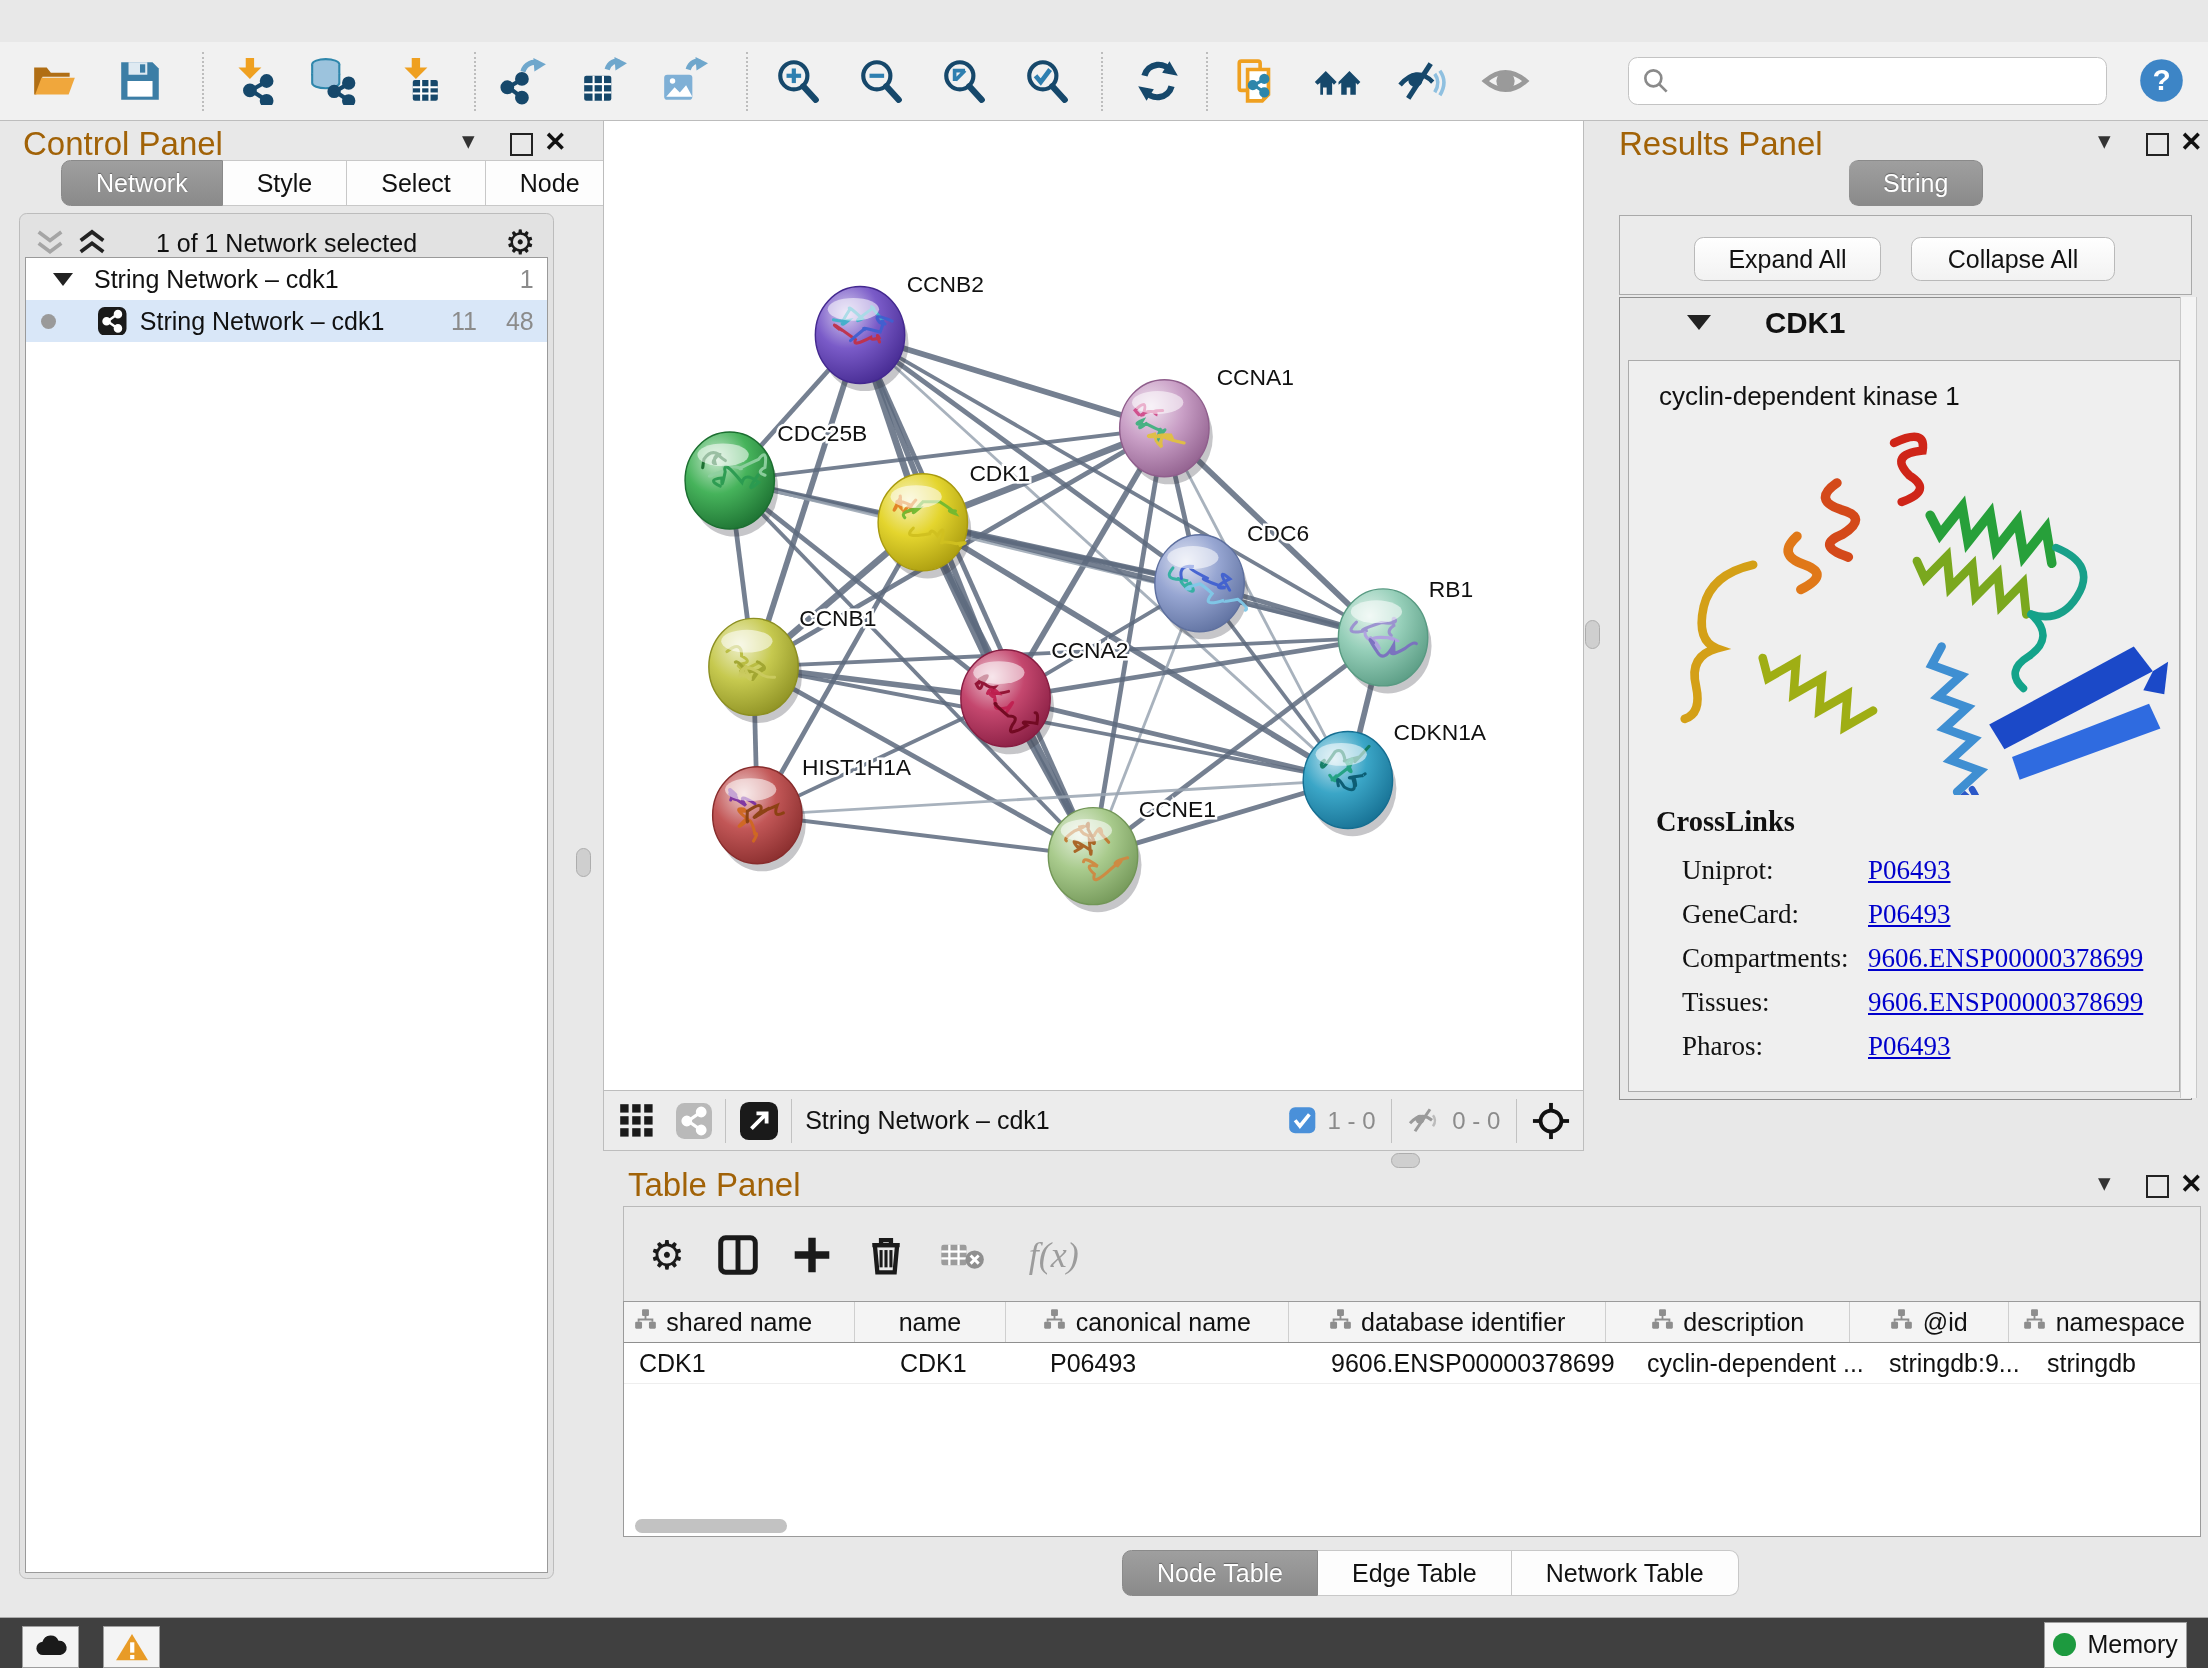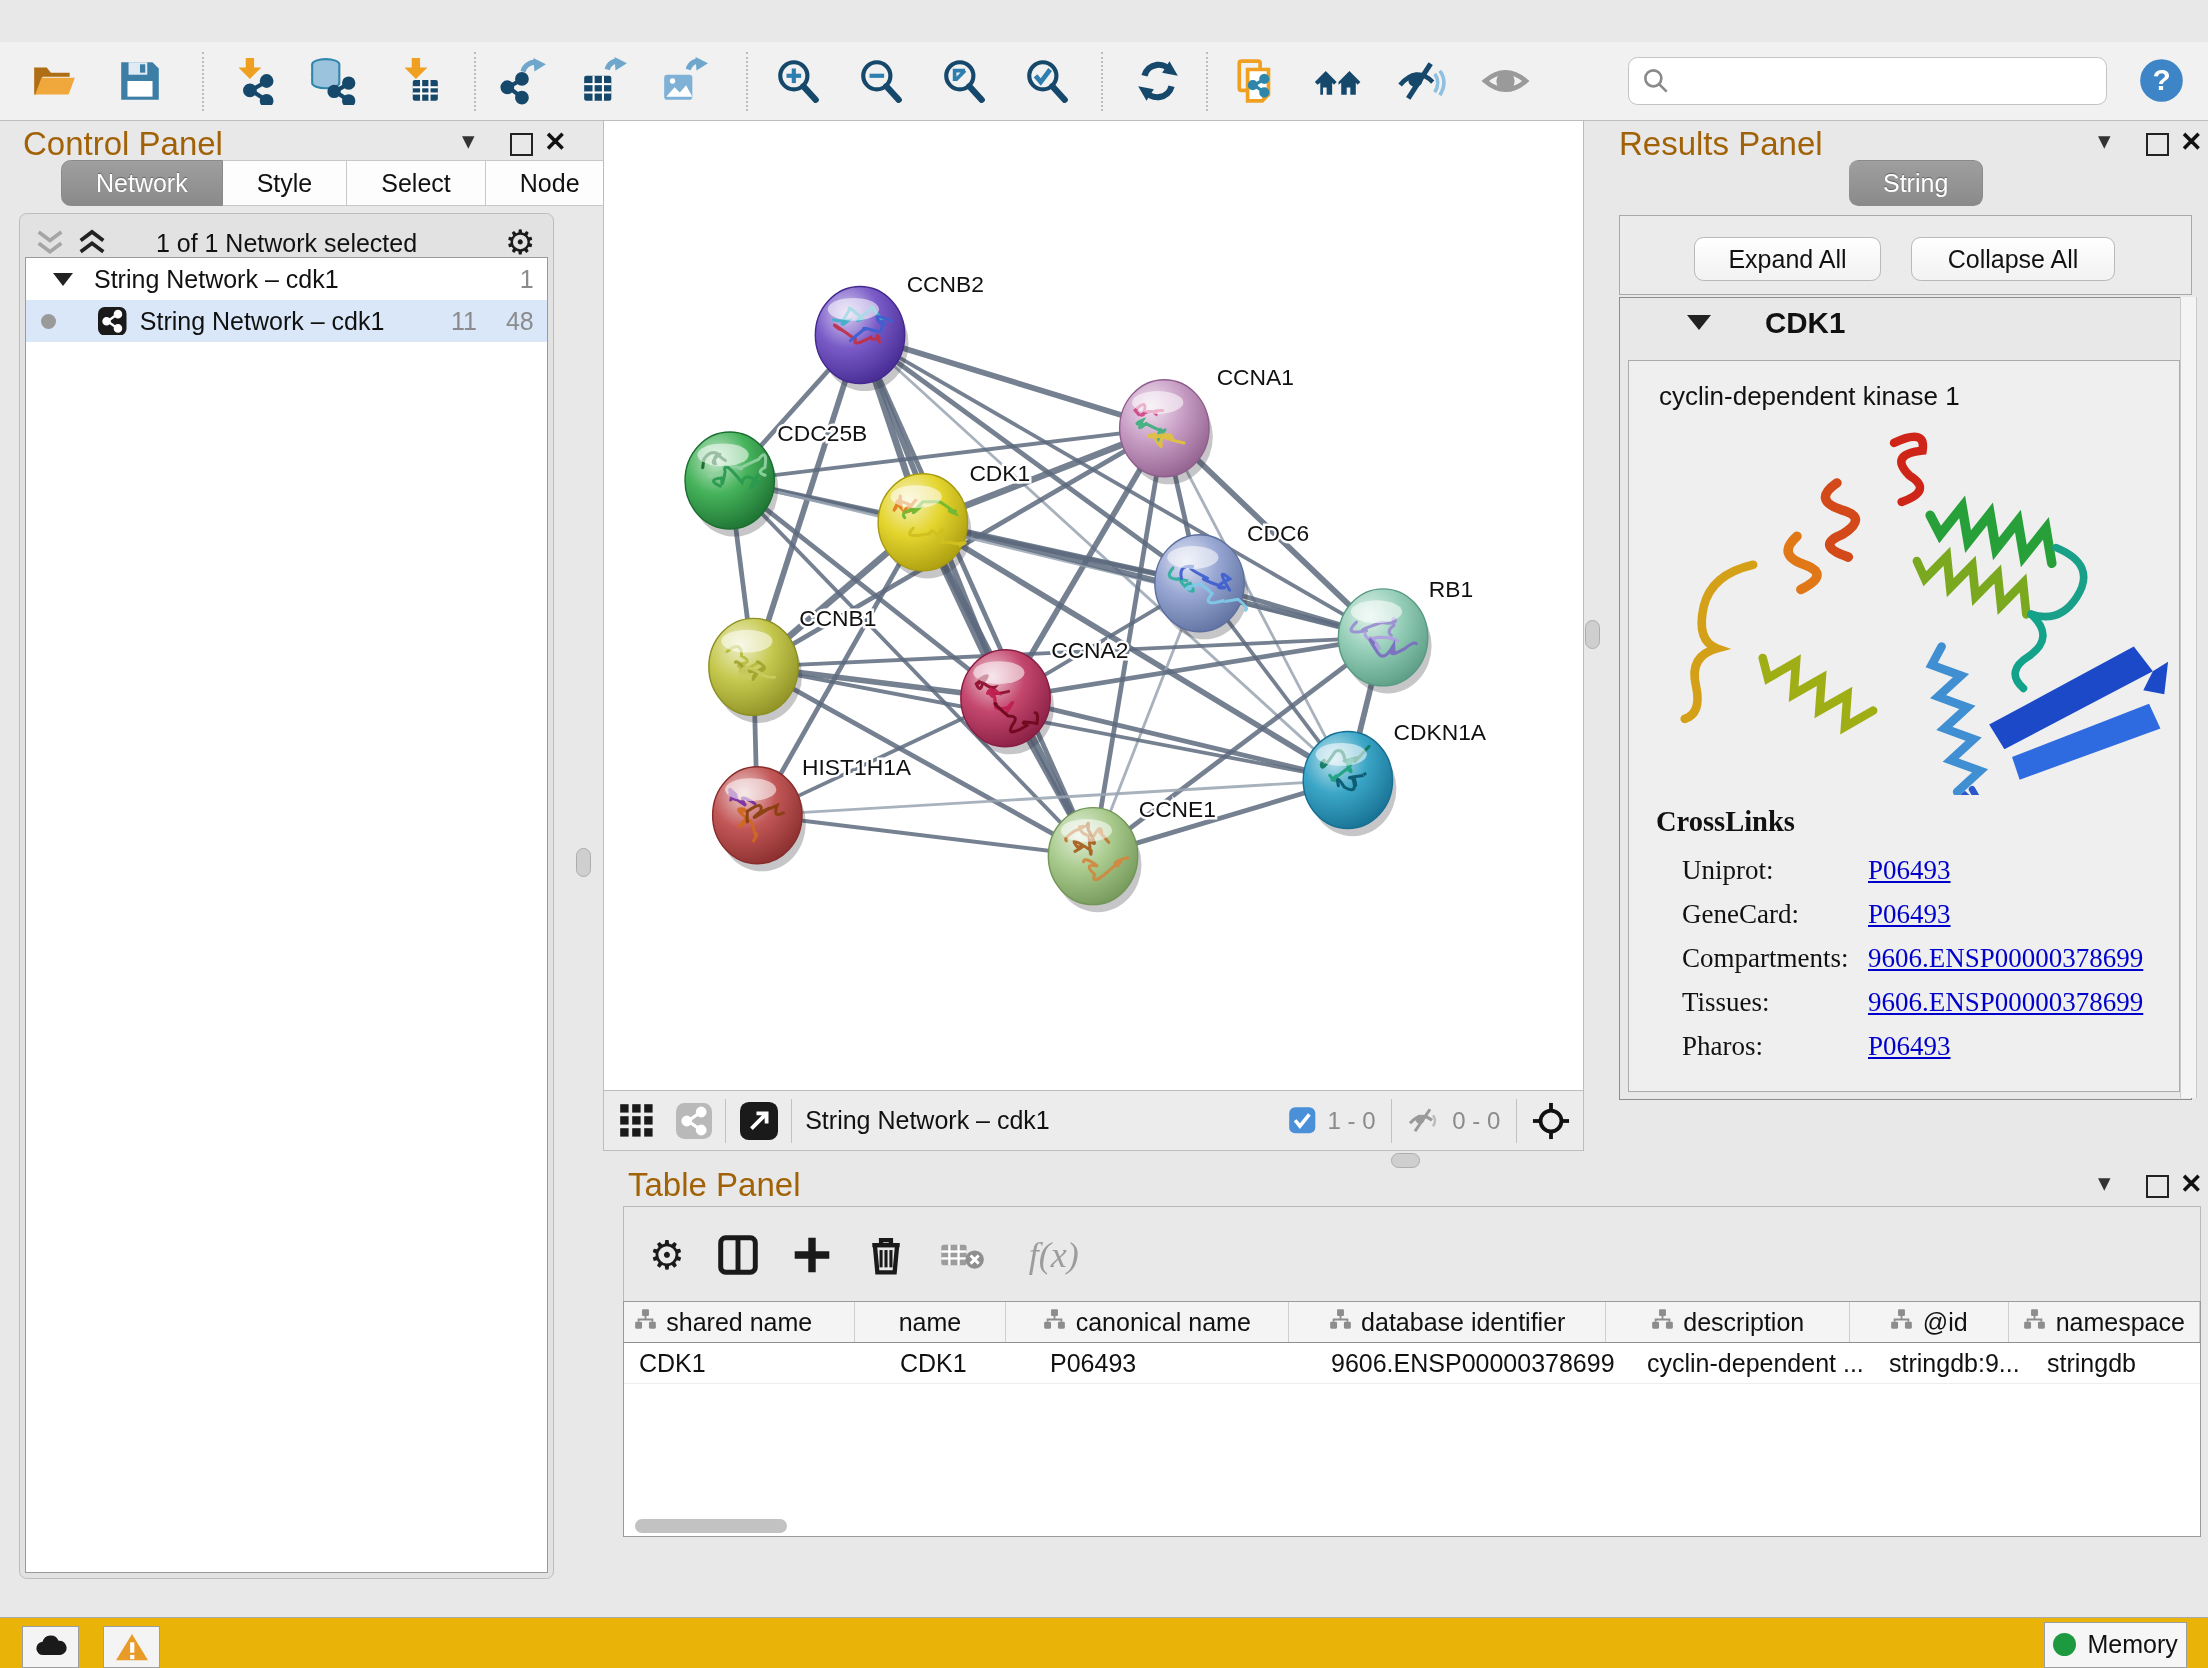--- a/index.html
+++ b/index.html
@@ -44,21 +44,21 @@
   #rp-scroll{left:2180px;top:297px;width:15px;height:801px;border-left:1px solid #c9c9c9;border-right:1px solid #c9c9c9;background:#f4f4f4;}
   
   #tp-toolbar{left:623px;top:1206px;width:1576px;height:95px;background:#e9e9e9;border:1px solid #b9b9b9;display:flex;align-items:center;}
   #tp-table{left:623px;top:1301px;width:1576px;height:234px;background:#fff;border:1px solid #9a9a9a;overflow:hidden;}
   #tp-header{display:flex;height:40px;background:#f4f4f4;border-bottom:1.9px solid #8f8f8f;justify-content:flex-end;}
   .th{display:flex;align-items:center;justify-content:center;gap:9.5px;border-right:1px solid #cfcfcf;font-size:25px;color:#111;flex:none;}
   #tp-row{display:flex;height:40px;border-bottom:1px solid #eee;}
   .td{display:flex;align-items:center;padding-left:15px;font-size:25px;color:#111;flex:none;white-space:nowrap;overflow:hidden;}
   #tp-tabs{left:1122px;top:1550px;}
   
-  #statusbar{left:0;top:1617px;width:2208px;height:51px;background:#eab308;border-top:1px solid #ababab;}
+  #statusbar{left:0;top:1617px;width:2208px;height:51px;background:#404040;border-top:1px solid #ababab;}
   .sb-btn{position:absolute;top:7.6px;width:55px;height:40px;background:#f4f4f4;border:1.9px solid #9e9e9e;display:flex;align-items:center;justify-content:center;}
   #memory-btn{position:absolute;right:21px;top:3.8px;width:141px;height:44px;background:#f6f6f6;border:1.9px solid #9e9e9e;display:flex;align-items:center;justify-content:center;gap:11.4px;font-size:25px;color:#111;}
   .dot-green{width:23px;height:23px;border-radius:50%;background:#1d9a3f;}
   svg text{font-family:"Liberation Sans",sans-serif;}
 </style>
 </head>
 <body>
 
 <div id="app">
 
@@ -751,20 +751,25 @@
         <div class="td" style="width: 135px;">CDK1</div>
         <div class="td" style="width: 266px;">P06493</div>
         <div class="td" style="width: 301px;">9606.ENSP00000378699</div>
         <div class="td" style="width: 227px;">cyclin-dependent ...</div>
         <div class="td" style="width: 143px;">stringdb:9...</div>
         <div class="td" style="width: 175px;">stringdb</div>
       </div>
     <div class="abs" style="left:11.4px;top:217px;width:152px;height:14.3px;background:#c2c2c2;border-radius:7.6px"></div>
   </div>
 
+  <div class="abs tabbar" id="tp-tabs">
+      <div class="tab active">Node Table</div>
+      <div class="tab">Edge Table</div>
+      <div class="tab">Network Table</div>
+    </div>
 
   <div class="abs" id="statusbar">
     <div class="sb-btn" style="left:22px">
       <svg width="34" height="27" viewBox="0 0 36 26">
           <path d="M10 22 a7 7 0 0 1 -1-14 a9 9 0 0 1 17-1 a6.5 6.5 0 0 1 2 15 z" fill="#1a1a1a"></path>
         </svg>
     </div>
     <div class="sb-btn" style="left:103px">
       <svg width="34" height="30" viewBox="0 0 36 32">
           <path d="M18 2 L35 30 H1 z" fill="#e89b27"></path>

